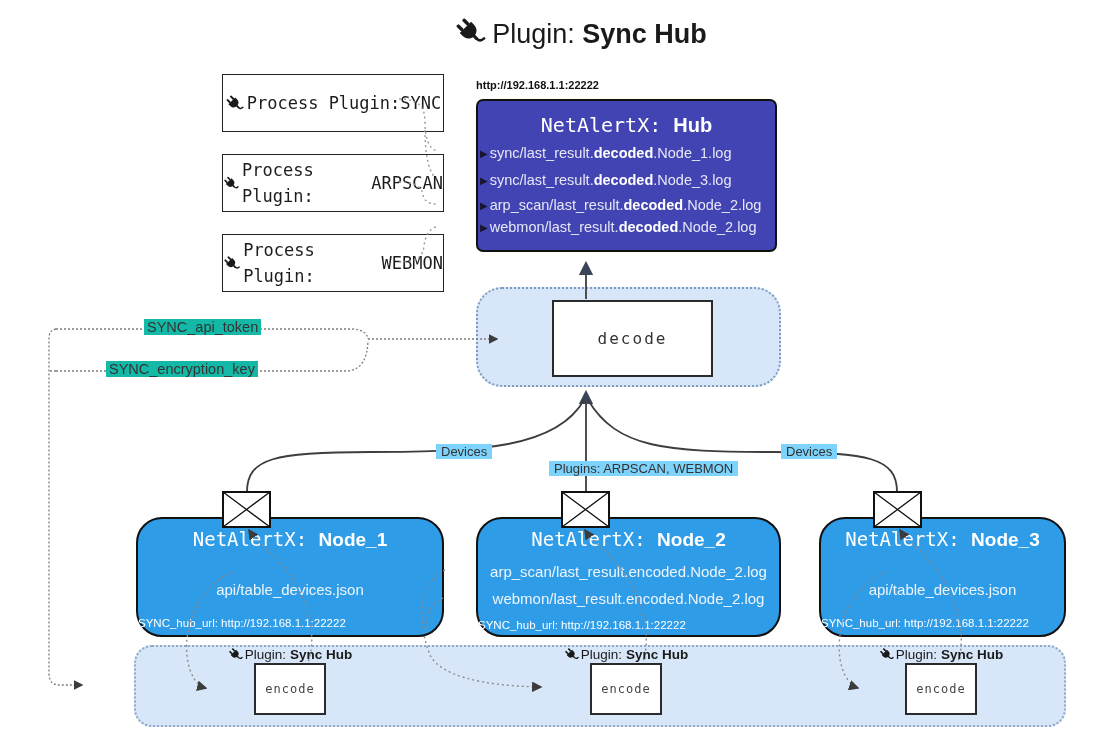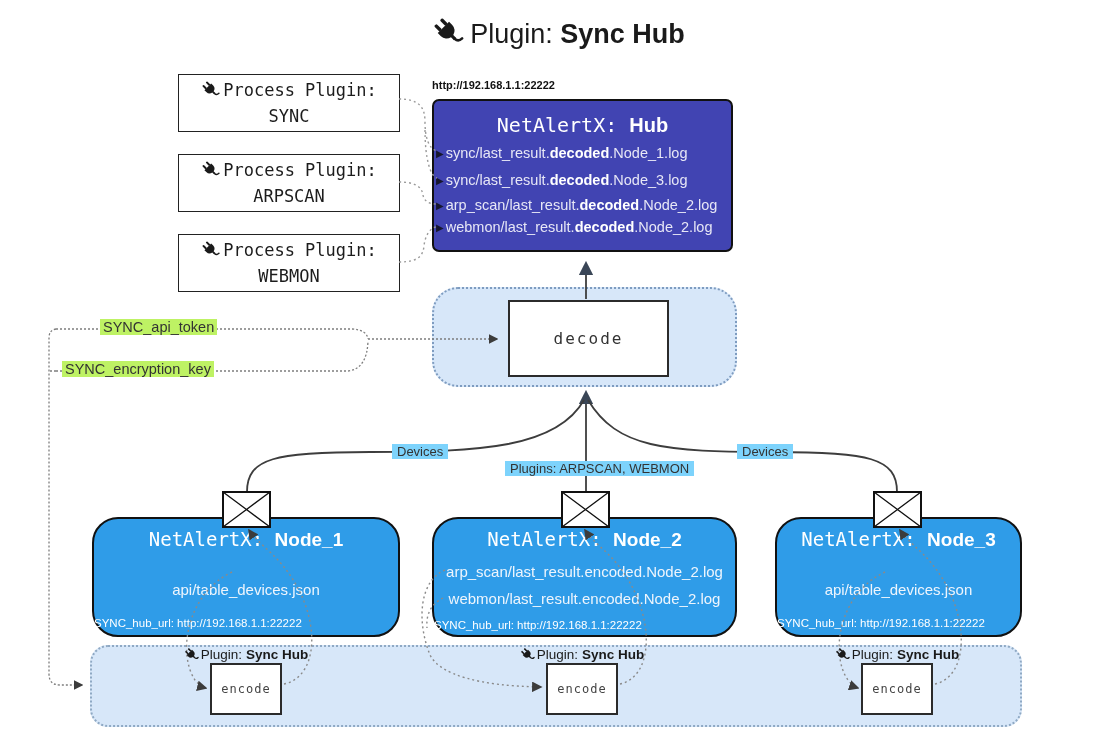--- a/index.html
+++ b/index.html
@@ -1,44 +1,44 @@
 <!DOCTYPE html>
 <html><head>
 <meta charset="utf-8">
 <style>
   html,body{margin:0;padding:0;background:#fff;}
   #canvas{position:relative;width:1117px;height:754px;background:#ffffff;overflow:hidden;
           font-family:"Liberation Sans",sans-serif;color:#222;}
-  .abs{position:absolute;}
+  .abs{position:absolute;margin-left:44px;}
   
   #title{left:0;right:0;top:16px;text-align:center;font-size:27px;color:#1a1a1a;z-index:3;}
   #title .ico{vertical-align:-5px;margin-right:6px;}
   
   .pbox{left:178px;width:220px;height:56px;background:#fff;border:1.6px solid #222;z-index:3;
-        display:flex;flex-direction:column;justify-content:center;align-items:center;
+        display:flex;flex-direction:row;justify-content:center;align-items:center;
         font-family:"DejaVu Sans Mono",monospace;font-size:17px;color:#1c1c1c;line-height:1.55;}
   .pbox .l1{display:flex;align-items:center;gap:3px;}
   
   #hub-url{left:432px;width:301px;top:79px;text-align:left;font-size:11px;font-weight:600;color:#111;z-index:3;}
   #hub{left:432px;top:99px;width:301px;height:153px;background:#4144b2;border:2.5px solid #111;
        border-radius:7px;z-index:2;box-sizing:border-box;}
   #hub .hub-title{position:absolute;left:0;right:0;top:12px;text-align:center;color:#fff;font-size:20px;}
   .mono{font-family:"DejaVu Sans Mono",monospace;}
   .hub-log{position:absolute;left:2px;right:4px;color:#e7e7f6;font-size:14.5px;white-space:nowrap;}
   .hub-log b{color:#ffffff;}
   .tri{color:#16162e;font-size:10px;margin-right:2px;vertical-align:1px;}
   
   #decode-wrap{left:432px;top:287px;width:305px;height:100px;background:#d7e7f9;
        border:2px dotted #7e9cc0;border-radius:26px;z-index:2;box-sizing:border-box;}
   #decode-box{left:508px;top:300px;width:157px;height:73px;background:#fff;border:2px solid #2b2b2b;
        z-index:6;display:flex;align-items:center;justify-content:center;
        font-family:"DejaVu Sans Mono",monospace;font-size:16px;color:#333;letter-spacing:2px;}
   
   .line-label{z-index:6;background:#7dd3fc;font-size:13px;color:#333;padding:0 5px;white-space:nowrap;}
-  .setting-label{z-index:6;background:#bef264;font-size:14.5px;color:#333;padding:0 3px;white-space:nowrap;text-align:right;}
+  .setting-label{z-index:6;background:#14b8a6;font-size:14.5px;color:#333;padding:0 3px;white-space:nowrap;text-align:right;}
   
   .node{background:#2f9ce8;border:2.5px solid #111;border-radius:26px;z-index:2;box-sizing:border-box;}
   .node .n-title{position:absolute;left:0;right:0;top:9px;text-align:center;color:#fff;font-size:19px;}
   .node .n-line{position:absolute;left:0;right:0;text-align:center;color:#eef5fd;font-size:15px;white-space:nowrap;}
   .node .n-url{position:absolute;left:0;right:0;text-align:left;color:#fff;font-size:11.5px;}
   
   #encode-bar{left:90px;top:645px;width:932px;height:82px;background:#d7e7f9;
        border:2px dotted #8fa9c4;border-radius:18px;z-index:1;box-sizing:border-box;}
   .enc-label{z-index:6;font-size:13.5px;color:#1a1a1a;text-align:center;width:180px;white-space:nowrap;}
   .enc-label .ico{vertical-align:-3px;margin-right:2px;}

